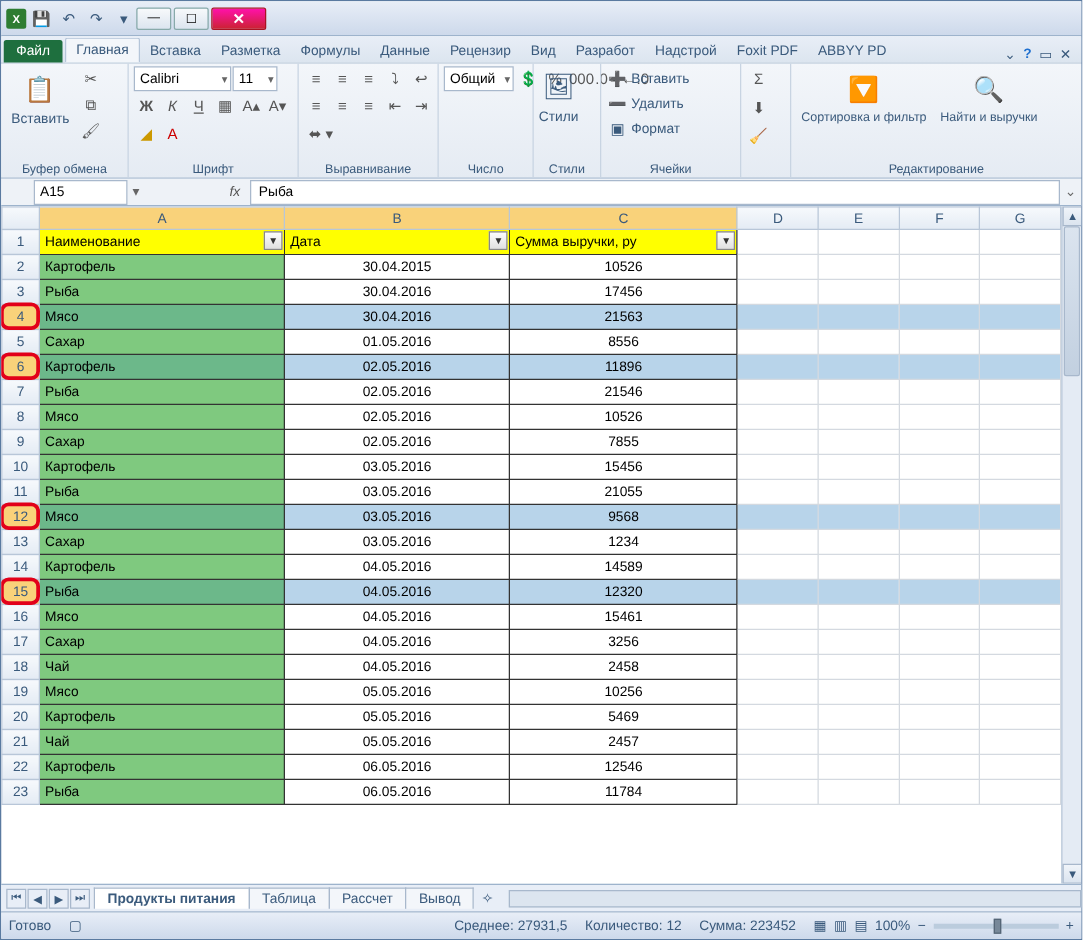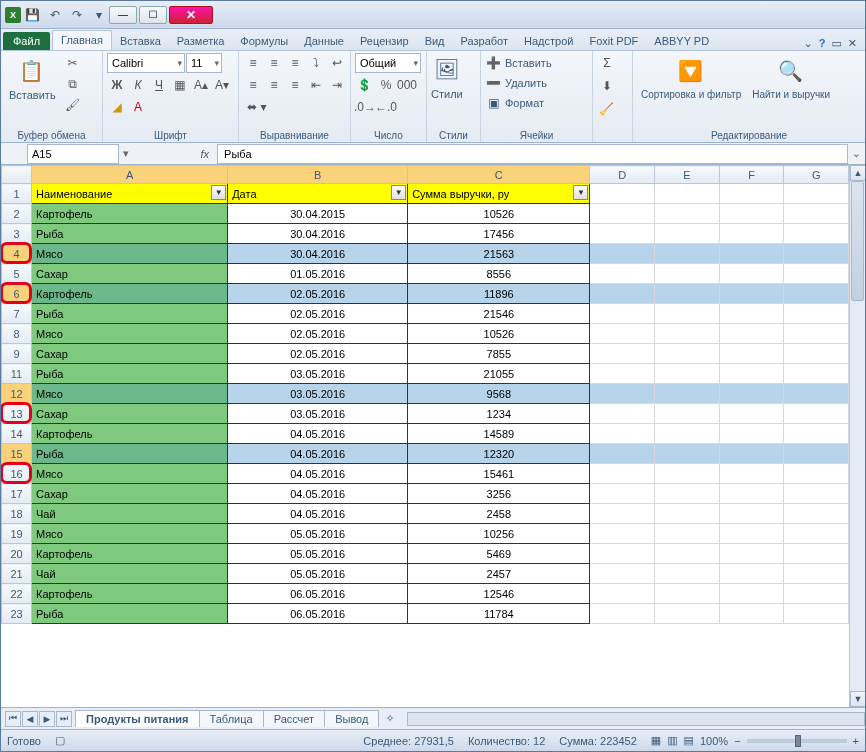--- a/index.html
+++ b/index.html
@@ -33,21 +33,21 @@
 .smallcol { display: flex; flex-direction: column; gap: 1px; }
 .smallbtn { width: 20px; height: 20px; display: flex; align-items: center; justify-content: center; color: #555; font-size: 12px; cursor: pointer; }
 .combo { height: 20px; border: 1px solid #a8b8cc; background: #fff; font-size: 11px; padding: 0 14px 0 4px; display: flex; align-items: center; position: relative; }
 .combo:after { content: "▾"; position: absolute; right: 2px; color: #666; font-size: 9px; }
 .row { display: flex; gap: 1px; }
 .cell-btn { width: 100px; height: 20px; display: flex; align-items: center; gap: 4px; padding-left: 2px; color: #3a5a7c; font-size: 11px; cursor: pointer; }
 .cell-btn .ic2 { width: 14px; height: 14px; display: flex; align-items: center; justify-content: center; font-size: 12px; }
 
 
 .fbar { height: 22px; border-bottom: 1px solid #9db3cc; display: flex; align-items: center; font-size: 11px; background: #eef2f7; }
-.namebox { width: 92px; height: 20px; border: 1px solid #a8b8cc; background: #fff; margin-left: 26px; padding: 0 4px; display: flex; align-items: center; }
+.namebox { width: 75px; height: 20px; border: 1px solid #a8b8cc; background: #fff; margin-left: 26px; padding: 0 4px; display: flex; align-items: center; }
 .fx { padding: 0 8px; color: #555; font-style: italic; }
 .formula { flex: 1; height: 20px; border: 1px solid #a8b8cc; background: #fff; padding: 0 6px; display: flex; align-items: center; }
 
 
 .grid-wrap { flex: 1; display: flex; overflow: hidden; position: relative; }
 .grid { flex: 1; overflow: hidden; }
 table { border-collapse: collapse; font-size: 11px; width: 100%; }
 th.colh, td.rowh { background: linear-gradient(#f6f9fc,#e4ebf4); border: 1px solid #b8c6d8; color: #3a5a7c; text-align: center; font-weight: normal; }
 th.colh { height: 18px; }
 td.rowh { width: 26px; height: 20px; }
@@ -171,21 +171,21 @@
           <span class="smallbtn">⇥</span>
         </div>
         <div class="row">
             <span class="smallbtn" style="width:auto;padding:0 4px">⬌ ▾</span>
           </div>
       </div>
       <div class="label">Выравнивание</div>
     </div>
 
     <div class="group" style="width:76px">
-      <div class="body" style="flex-direction:column;gap:2px">
+      <div class="body" style="flex-direction:row;gap:2px">
         <div class="combo" style="width:66px">Общий</div>
         <div class="row">
           <span class="smallbtn">💲</span>
           <span class="smallbtn">%</span>
           <span class="smallbtn">000</span>
         </div>
         <div class="row">
           <span class="smallbtn">.0→</span>
           <span class="smallbtn">←.0</span>
         </div>
@@ -364,20 +364,30 @@
               <td class="rowh">9</td>
               <td class="cell colA">Сахар</td>
               <td class="cell center">02.05.2016</td>
               <td class="cell center">7855</td>
               <td class="blank"></td>
               <td class="blank"></td>
               <td class="blank"></td>
               <td class="blank"></td>
             </tr>
             <tr class="">
+              <td class="rowh">10</td>
+              <td class="cell colA">Картофель</td>
+              <td class="cell center">03.05.2016</td>
+              <td class="cell center">15456</td>
+              <td class="blank"></td>
+              <td class="blank"></td>
+              <td class="blank"></td>
+              <td class="blank"></td>
+            </tr>
+            <tr class="">
               <td class="rowh">11</td>
               <td class="cell colA">Рыба</td>
               <td class="cell center">03.05.2016</td>
               <td class="cell center">21055</td>
               <td class="blank"></td>
               <td class="blank"></td>
               <td class="blank"></td>
               <td class="blank"></td>
             </tr>
             <tr class="sel">

